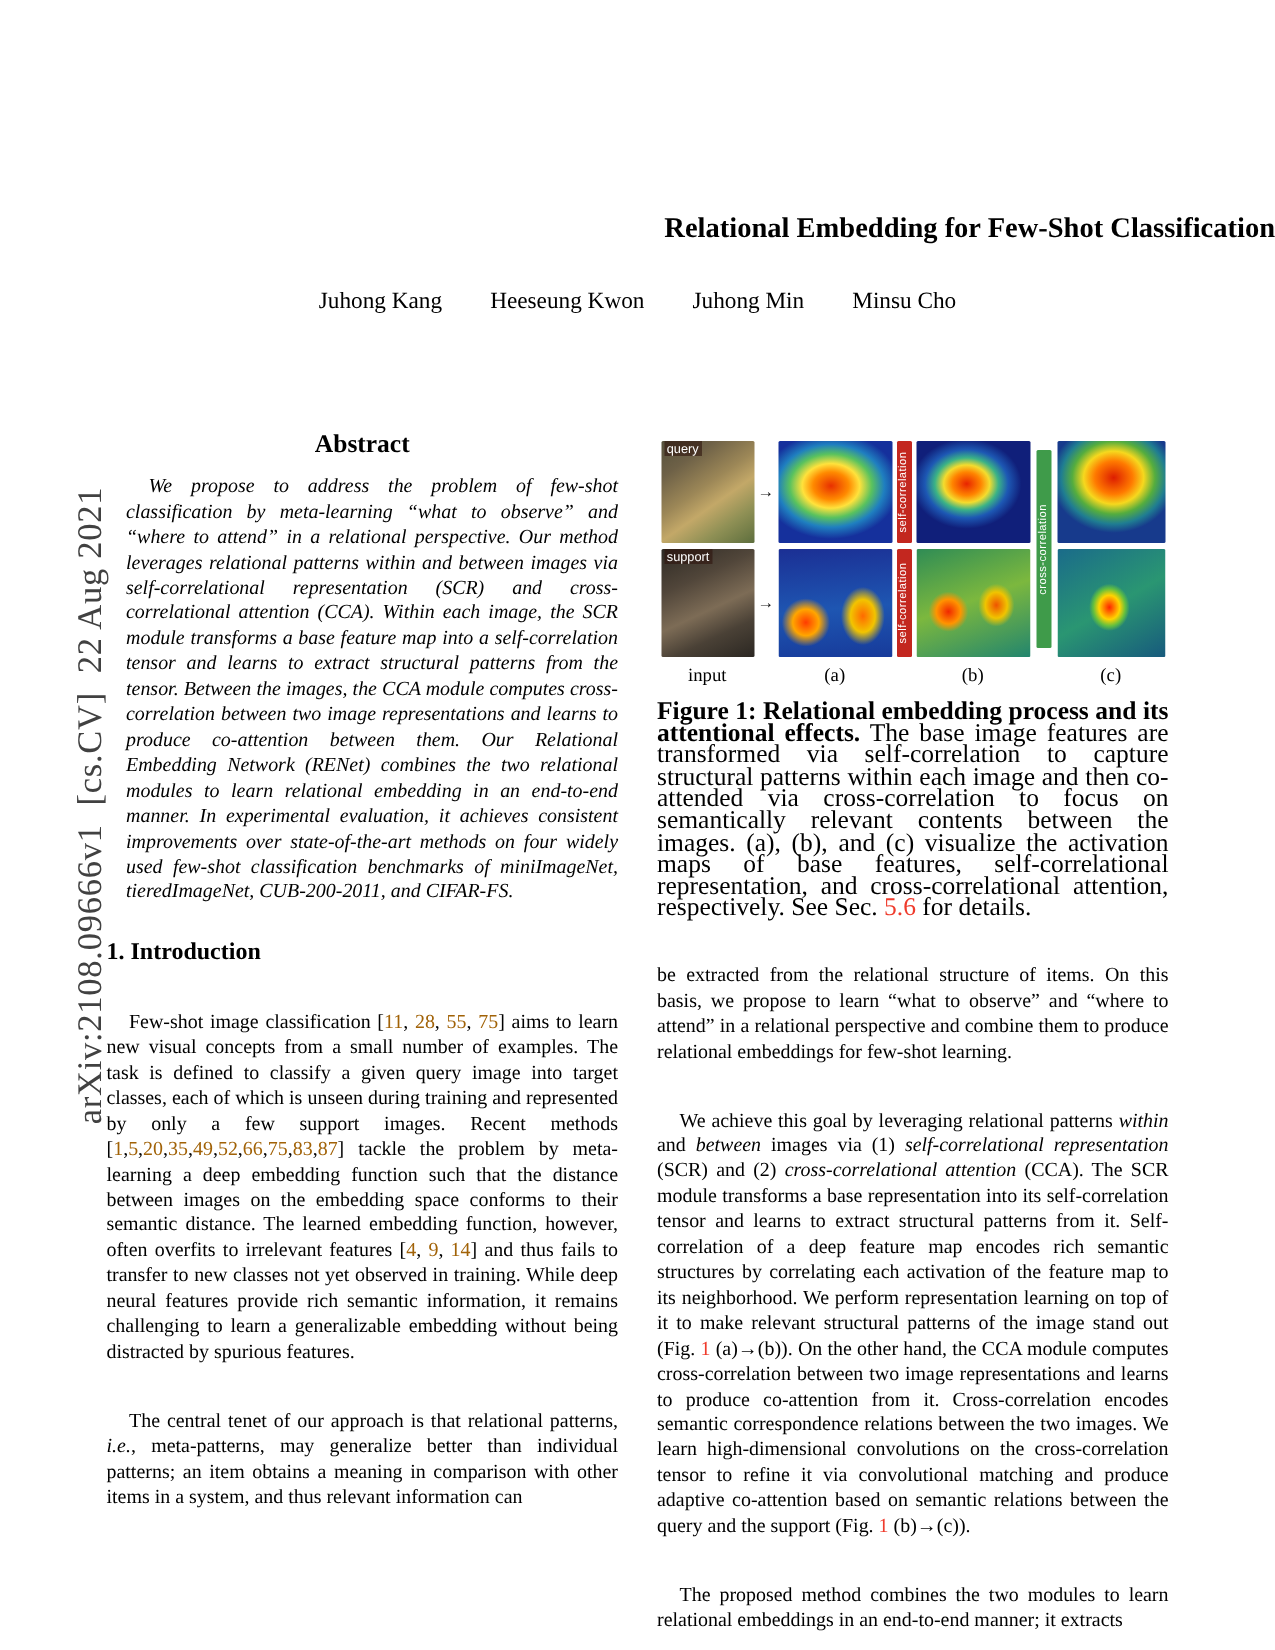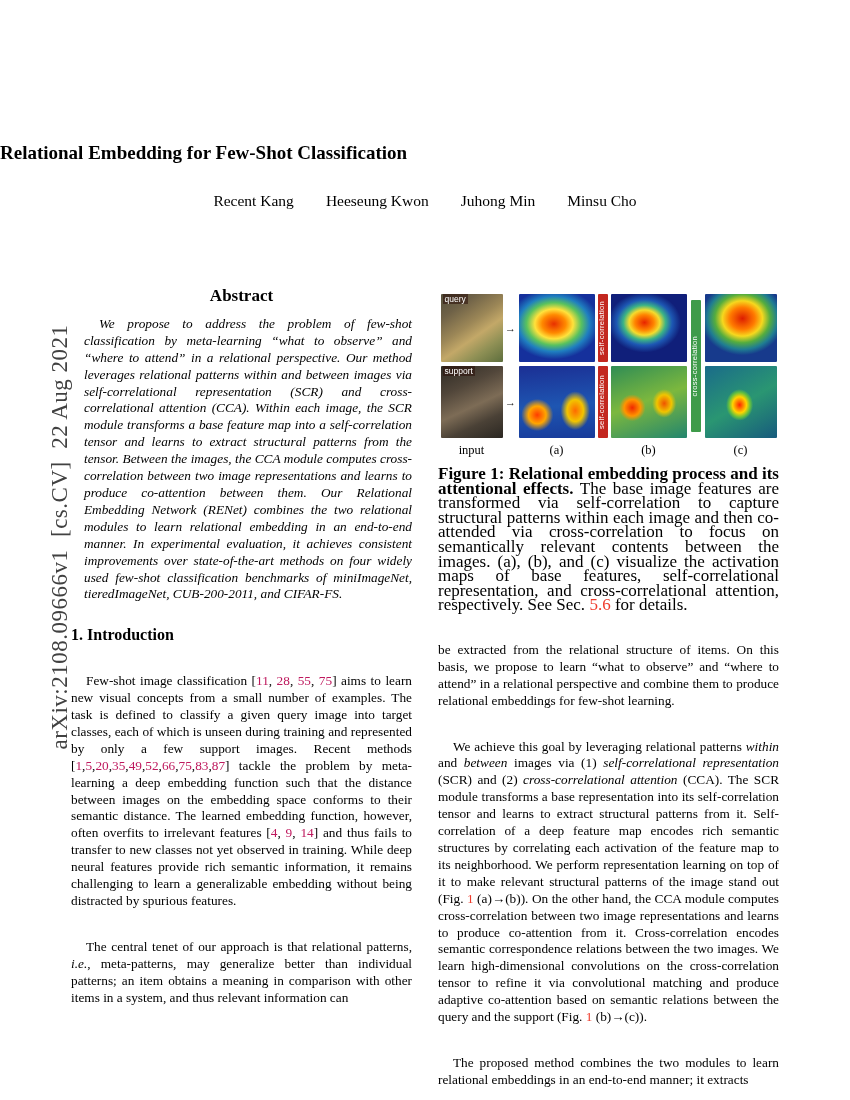--- a/index.html
+++ b/index.html
@@ -6,41 +6,41 @@
   html,body { background:#ffffff; }
   .page { position:relative; width:850px; height:1100px; background:#ffffff;
           font-family:"Liberation Serif", serif; color:#000; overflow:hidden; margin:0 auto; }
 
   
   .watermark { position:absolute; left:-220px; top:524px; width:560px; text-align:center;
                transform:rotate(-90deg); font-size:23px; color:#414141; letter-spacing:.5px;
                white-space:nowrap; }
 
   
-  .header { position:absolute; top:142px; left:0; width:100%; text-align:left; }
+  .header { position:absolute; top:142px; left:0; width:100%; text-align:right; }
   .title { font-size:19px; font-weight:bold; }
   .authors { margin-top:28px; display:flex; justify-content:center; gap:32px; font-size:15.5px; }
   .affiliation { margin-top:10px; font-size:15.5px; }
   .url { display:block; margin-top:10px; font-family:"Liberation Mono", monospace;
          font-size:12.5px; color:#ee3cee; text-decoration:none; letter-spacing:.4px; }
 
   
   .col { position:absolute; width:341px; text-align:justify; font-size:13.3px;
          line-height:16.9px; hyphens:auto; }
   .col-left  { left:71px;  top:288px; }
   .col-right { left:438px; top:294px; }
 
   .abs-heading { text-align:center; font-weight:bold; font-size:17px; margin-bottom:11px; }
   .abstract-text { font-style:italic; margin-left:13px; text-indent:15px; }
   .sec-heading { font-weight:bold; font-size:16px; margin:24px 0 12px; text-align:left; }
   p.body { text-indent:15px;margin-top:29px; }
   p.noindent { text-indent:0; }
   .rbody-first { margin-top:15px; }
 
-  .cite { color:#be185d; }
+  .cite { color:#a16207; }
   .ref  { color:#ef3b2c; }
   .i    { font-style:italic; }
   .b    { font-weight:bold; }
 
   
   .fig-grid { display:grid;
               grid-template-columns:62px 12px 76px 12px 76px 14px 72px;
               grid-template-rows:68px 72px 16px;
               row-gap:4px; column-gap:2px; justify-content:center;
               align-items:center; justify-items:center; }
@@ -65,21 +65,21 @@
 </head>
 <body>
 
 <div class="page">
 
   <div class="watermark">arXiv:2108.09666v1&nbsp;&nbsp;[cs.CV]&nbsp;&nbsp;22 Aug 2021</div>
 
   <header class="header">
     <h1 class="title">Relational Embedding for Few-Shot Classification</h1>
     <div class="authors">
-      <span>Recent Kang</span>
+      <span>Juhong Kang</span>
       <span>Heeseung Kwon</span>
       <span>Juhong Min</span>
       <span>Minsu Cho</span>
     </div>
   </header>
 
   <section class="col col-left">
     <div class="abs-heading">Abstract</div>
     <p class="abstract-text">We propose to address the problem of few-shot classification by meta-learning “what to observe” and “where to attend” in a relational perspective. Our method leverages relational patterns within and between images via self-correlational representation (SCR) and cross-correlational attention (CCA). Within each image, the SCR module transforms a base feature map into a self-correlation tensor and learns to extract structural patterns from the tensor. Between the images, the CCA module computes cross-correlation between two image representations and learns to produce co-attention between them. Our Relational Embedding Network (RENet) combines the two relational modules to learn relational embedding in an end-to-end manner. In experimental evaluation, it achieves consistent improvements over state-of-the-art methods on four widely used few-shot classification benchmarks of miniImageNet, tieredImageNet, CUB-200-2011, and CIFAR-FS.</p>
     <div class="sec-heading">1. Introduction</div>

